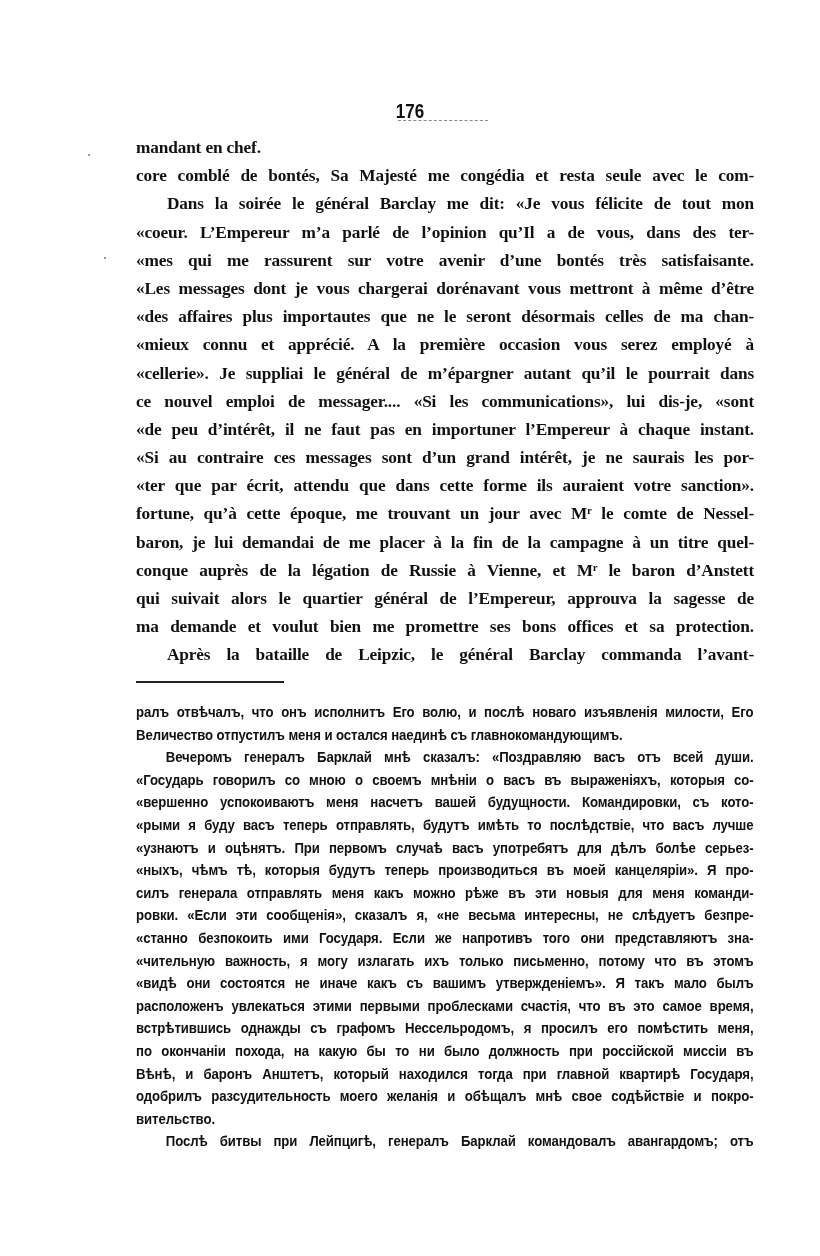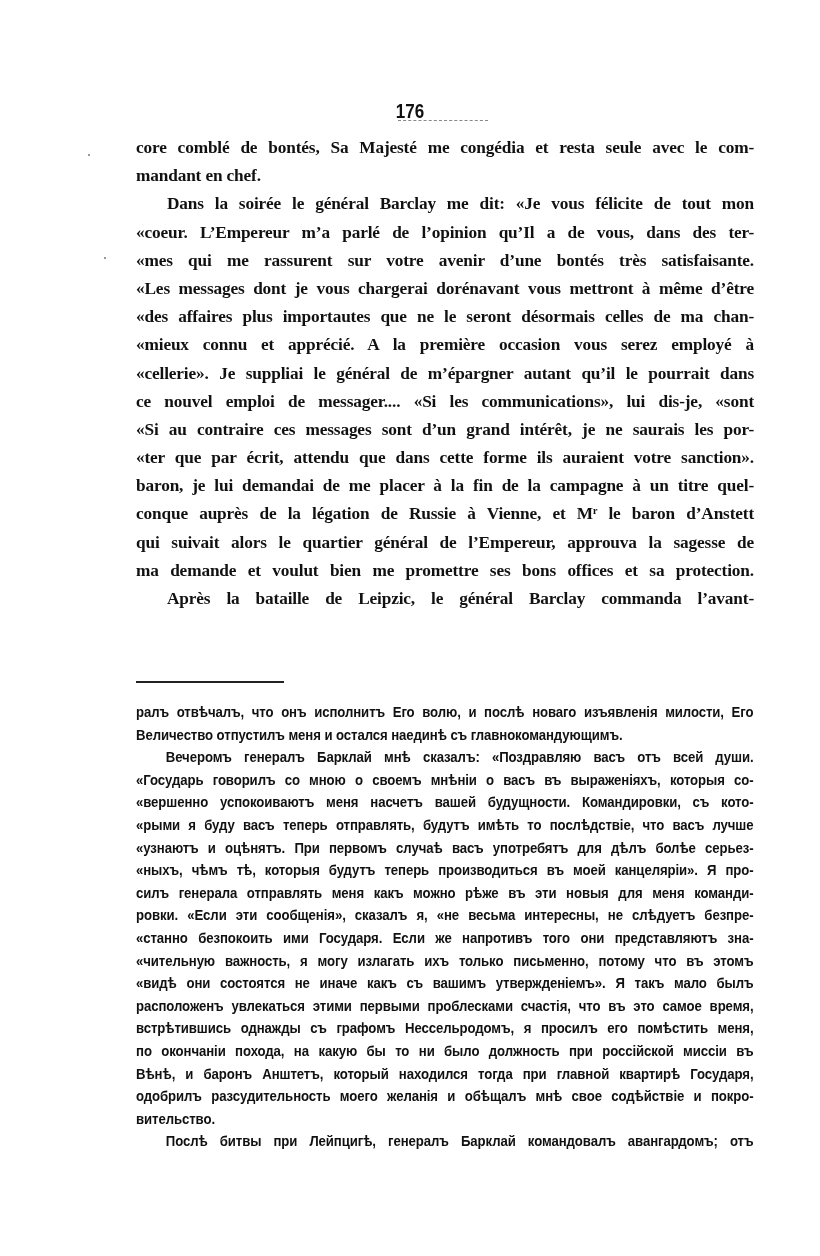--- a/index.html
+++ b/index.html
@@ -31,32 +31,34 @@
 <body>
 
 <div>
   <div class="page-number">176</div>
   <div class="page-rule"></div>
 
   <div class="stray" style="left:88px;top:154px;"></div>
   <div class="stray" style="left:104px;top:257px;"></div>
 
   <div class="main" id="main-text">
+      <span class="line last">mandant en chef.</span>
       <span class="line">core comblé de bontés, Sa Majesté me congédia et resta seule avec le com-</span>
-      <span class="line last">mandant en chef.</span>
       <span class="line indent">Dans la soirée le général Barclay me dit: «Je vous félicite de tout mon</span>
       <span class="line">«coeur.  L’Empereur m’a parlé de l’opinion qu’Il a de vous, dans des ter-</span>
       <span class="line">«mes qui me rassurent sur votre avenir d’une bontés très satisfaisante.</span>
       <span class="line">«Les messages dont je vous chargerai dorénavant vous mettront à même d’être</span>
       <span class="line">«des affaires plus importautes que ne le seront désormais celles de ma chan-</span>
       <span class="line">«mieux connu et apprécié.  A la première occasion vous serez employé à</span>
       <span class="line">«cellerie». Je suppliai le général de m’épargner autant qu’il le pourrait dans</span>
       <span class="line">ce nouvel emploi de messager.... «Si les communications», lui dis-je, «sont</span>
+      <span class="line">«de peu d’intérêt, il ne faut pas en importuner l’Empereur à chaque instant.</span>
       <span class="line">«Si au contraire ces messages sont d’un grand intérêt, je ne saurais les por-</span>
       <span class="line">«ter que par écrit, attendu que dans cette forme ils auraient votre sanction».</span>
+      <span class="line">fortune, qu’à cette époque, me trouvant un jour avec Mʳ le comte de Nessel-</span>
       <span class="line">baron, je lui demandai de me placer à la fin de la campagne à un titre quel-</span>
       <span class="line">conque auprès de la légation de Russie à Vienne, et Mʳ le baron d’Anstett</span>
       <span class="line">qui suivait alors le quartier général de l’Empereur, approuva la sagesse de</span>
       <span class="line">ma demande et voulut bien me promettre ses bons offices et sa protection.</span>
       <span class="line indent">Après la bataille de Leipzic, le général Barclay commanda l’avant-</span>
     </div>
 
   <div class="fn-rule"></div>
 
   <div class="notes" id="footnote-text">

